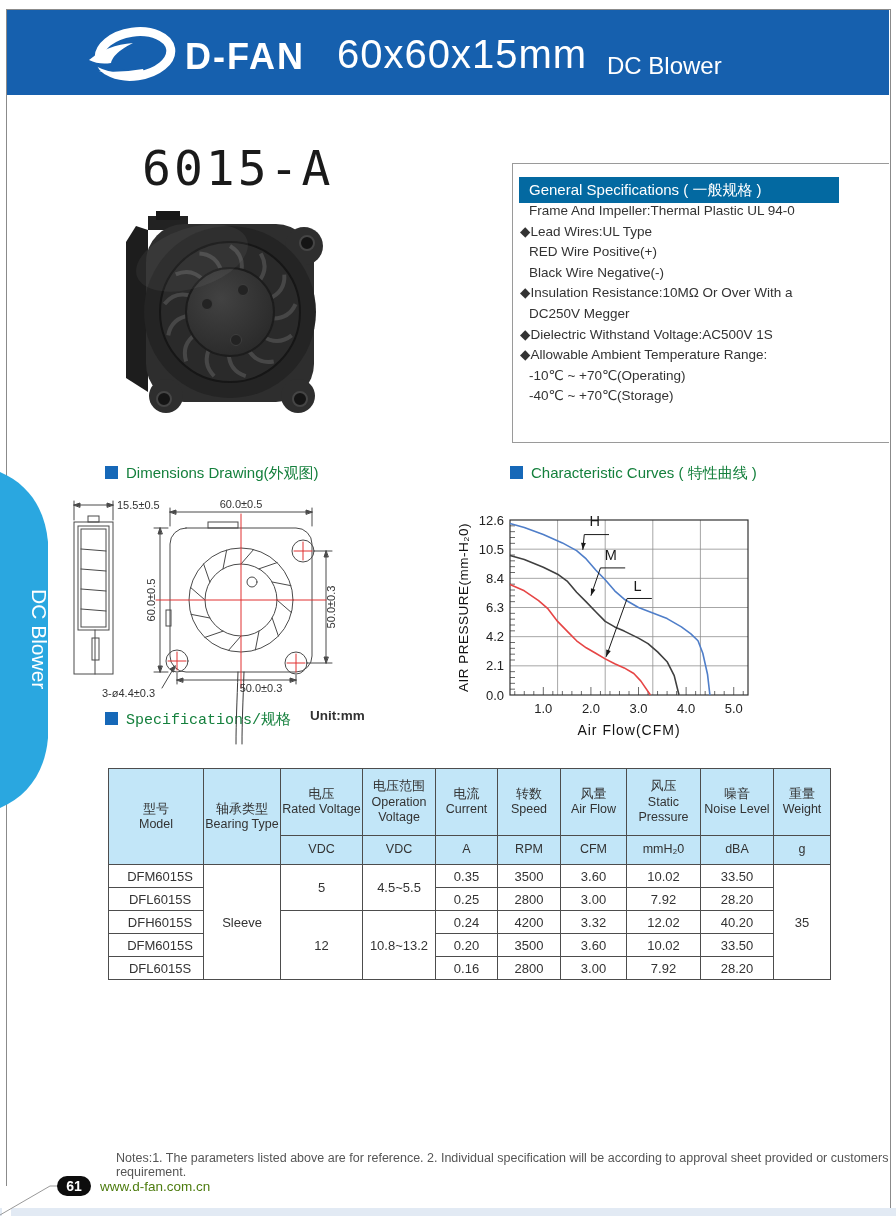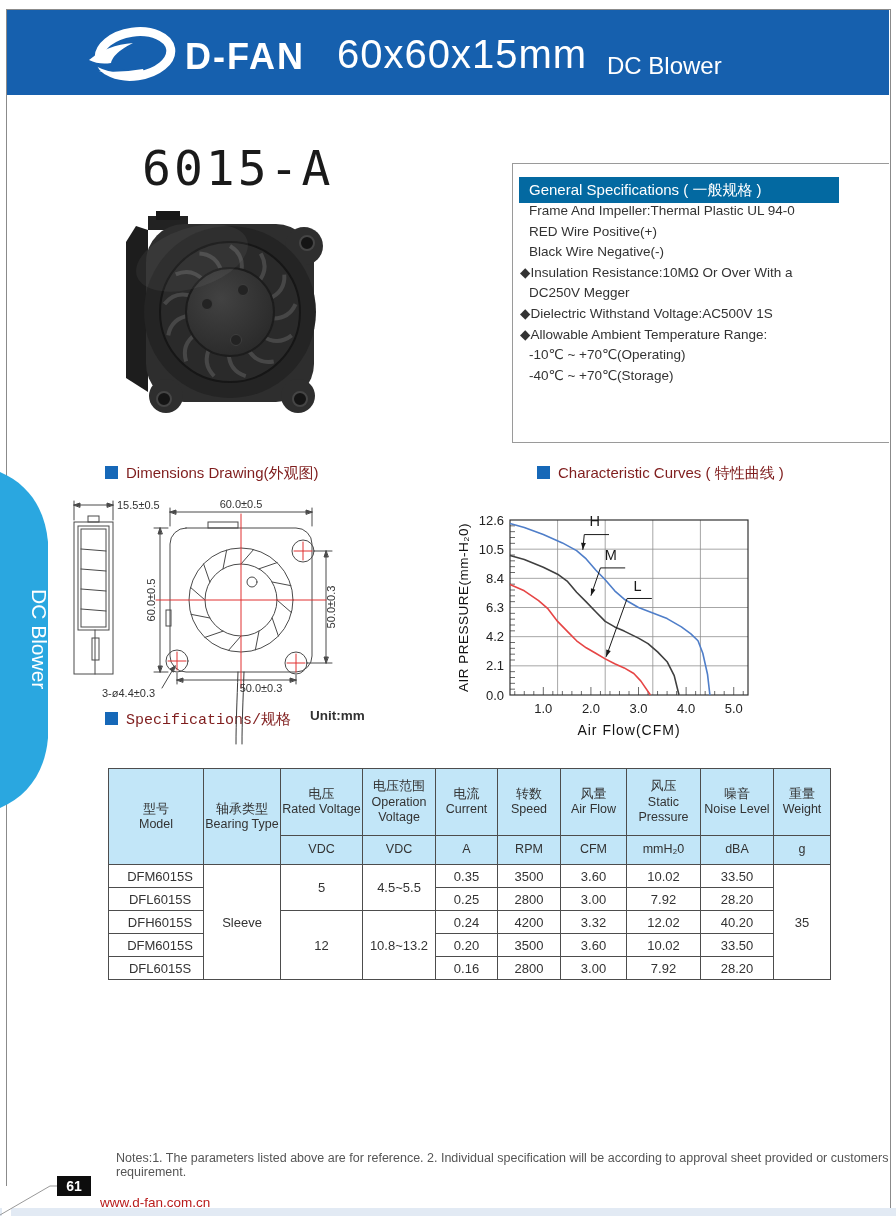--- a/index.html
+++ b/index.html
@@ -21,41 +21,41 @@
   .model-title{left:142px;top:140px;font-size:48px;letter-spacing:3px;color:#1a1a1a;
     font-family:"DejaVu Sans Mono",monospace;}
   
   .gs-box{left:512px;top:163px;width:376px;height:278px;border:1px solid #9a9a9a;border-right:none;}
   .gs-titlebar{left:519px;top:168px;width:310px;height:26px;background:#0369a1;color:#fff;
     font-size:15px;line-height:26px;padding-left:10px;margin-top:9px;}
   .gs-lines{left:520px;top:201px;width:360px;font-size:13.5px;color:#333;}
   .gs-lines div{height:20.6px;line-height:20.6px;white-space:nowrap;}
   .gs-lines div.cont{padding-left:9px;}
   
-  .sec-title{font-size:15px;color:#7f1d1d;}
+  .sec-title{font-size:15px;color:#15803d;}
   .sec-bullet{display:inline-block;width:13px;height:13px;background:#1668b8;margin-right:8px;
     position:relative;top:1px;}
   .sec-dims{left:105px;top:464px;}
-  .sec-curves{left:525px;top:464px;padding-left:12px;}
+  .sec-curves{left:498px;top:464px;padding-left:12px;}
   .sec-specs{left:105px;top:710px;font-family:Liberation Mono, monospace;}
   
   .spec-table{left:108px;top:768px;border-collapse:collapse;table-layout:fixed;}
   .spec-table th,.spec-table td{border:1px solid #4d4d4d;text-align:center;color:#333;
     padding:0;font-weight:normal;}
   .spec-table thead th{background:#c2e6f8;font-size:12.5px;line-height:1.25;}
   .spec-table .cn{font-size:13px;}
   .spec-table td{font-size:13px;height:22px;}
   .spec-table td.model-cell{text-align:center;padding-left:8px;}
   .hrow1 th{height:66px;}
   .hrow2 th{height:28px;}
   
   .notes{left:116px;top:1151px;width:780px;font-size:12.5px;color:#555;}
   .page-badge{left:57px;top:1176px;width:34px;height:20px;background:#0d0d0d;color:#fff;
-    font-size:14px;font-weight:bold;text-align:center;line-height:20px;}
-  .site-url{left:100px;top:1179px;font-size:13.5px;color:#b91c1c;margin-top:16px;}
+    font-size:14px;font-weight:bold;text-align:center;line-height:20px;border-radius:10px;}
+  .site-url{left:100px;top:1179px;font-size:13.5px;color:#4d7c0f;}
   svg text{font-family:"Liberation Sans","DejaVu Sans",sans-serif;}
 </style>
 </head>
 <body>
 
 <div class="abs page-frame"></div>
 <div class="abs bottom-band"></div>
 
 <div class="abs header">
   <svg class="abs" style="left:78px;top:17px" width="96" height="54" viewBox="0 0 96 54">
@@ -118,20 +118,21 @@
     <circle cx="99" cy="104" r="5.5" fill="#232323" stroke="#3e3e3e"></circle>
     <circle cx="128" cy="140" r="5.5" fill="#232323" stroke="#3e3e3e"></circle>
     <ellipse cx="84" cy="58" rx="58" ry="30" fill="#ffffff" opacity="0.05" transform="rotate(-18 84 58)"></ellipse>
   </g>
 </svg>
 
 <div class="abs gs-box"></div>
 <div class="abs gs-titlebar">General Specifications ( 一般规格 )</div>
 <div class="abs gs-lines">
   <div class="cont">Frame And Impeller:Thermal Plastic UL 94-0</div>
+  <div>◆Lead Wires:UL Type</div>
   <div class="cont">RED Wire Positive(+)</div>
   <div class="cont">Black Wire Negative(-)</div>
   <div>◆Insulation Resistance:10MΩ Or Over With a</div>
   <div class="cont">DC250V Megger</div>
   <div>◆Dielectric Withstand Voltage:AC500V 1S</div>
   <div>◆Allowable Ambient Temperature Range:</div>
   <div class="cont">-10℃ ~ +70℃(Operating)</div>
   <div class="cont">-40℃ ~ +70℃(Storage)</div>
 </div>
 

